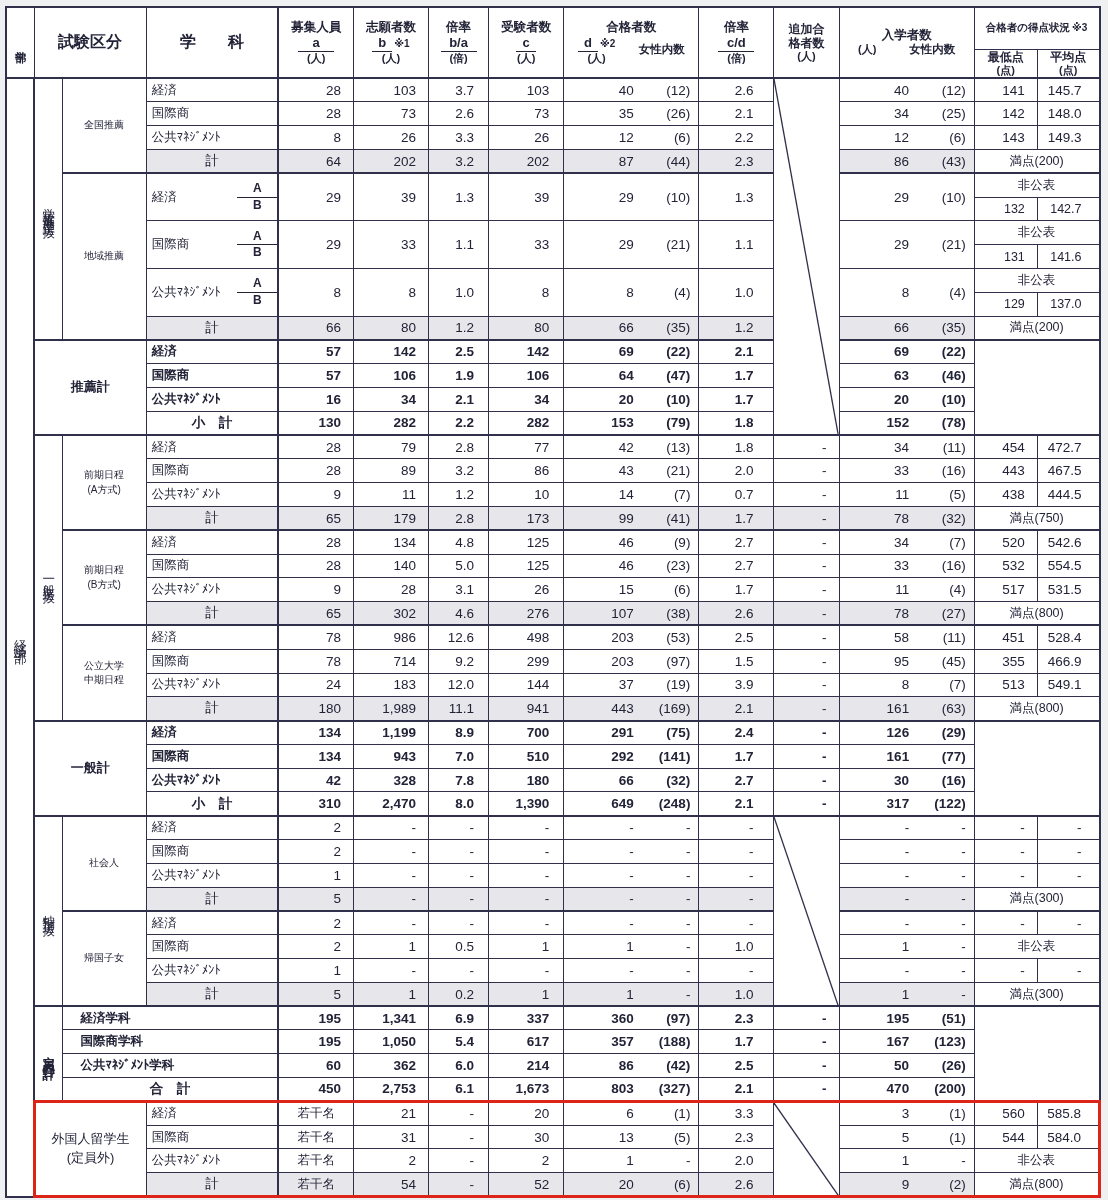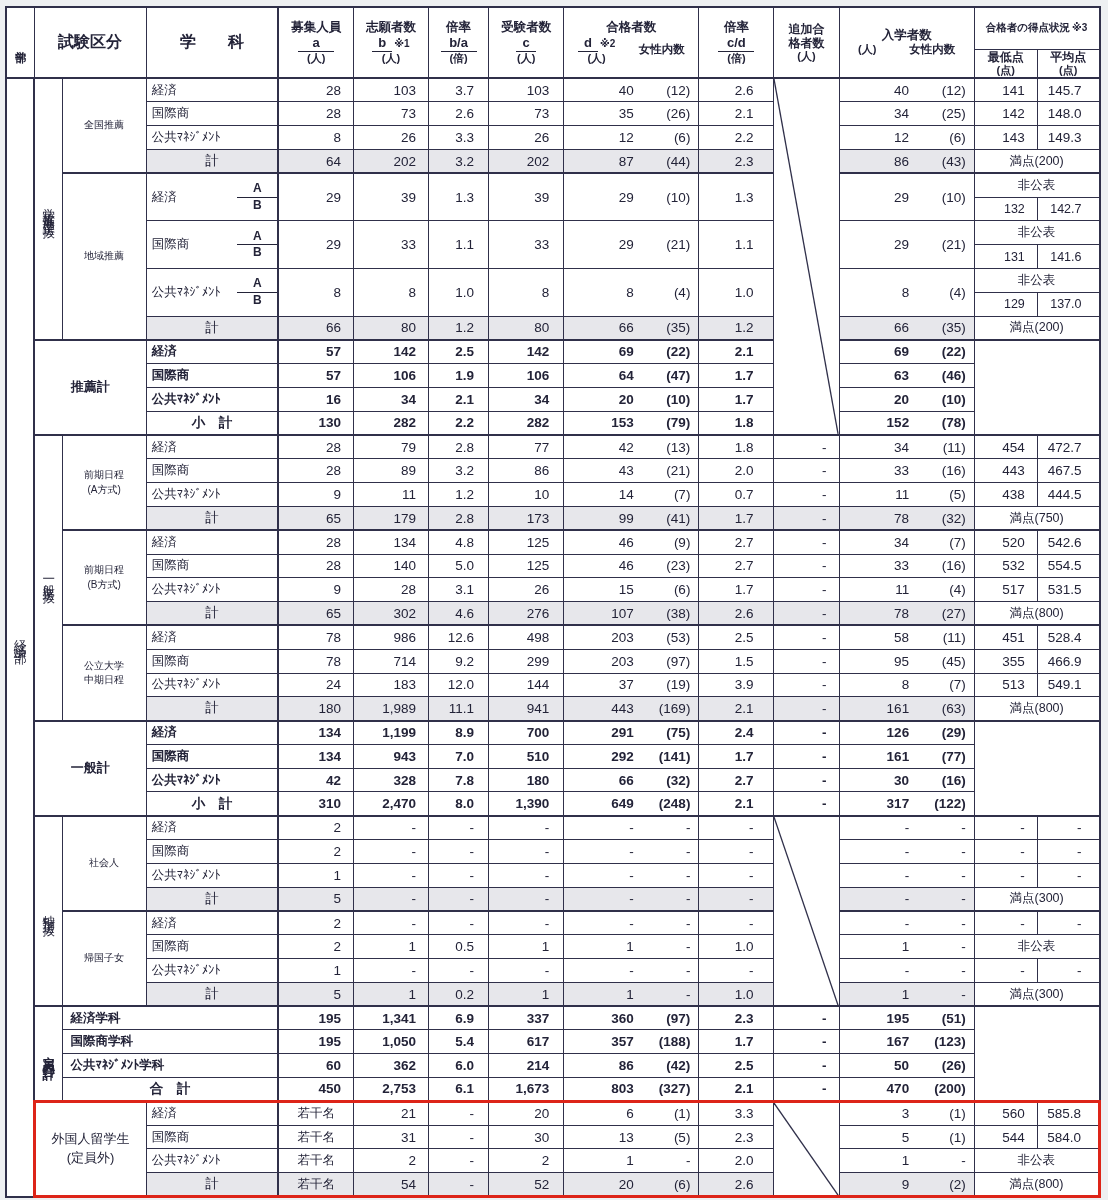--- a/index.html
+++ b/index.html
@@ -24,21 +24,21 @@
   .wcol{display:flex;flex-direction:row;font-size:11.5px;line-height:1.15;font-weight:bold;text-align:center;align-items:center;}
   .scoreh{font-size:10.5px;text-align:center;padding:0;}
   .h3l{font-size:12px;line-height:1.2;}
   .vh{writing-mode:vertical-rl;text-align:center;font-size:11px;letter-spacing:1px;padding:0;}
   
   td{font-size:13.5px;}
   .num{text-align:right;font-variant-numeric:tabular-nums;}
   .pr1{padding-right:12px;} .pr2{padding-right:14px;} .pr3{padding-right:20px;}
   .prd{padding-right:10px;} .prw{padding-right:8px;} .prm{padding-right:12px;} .pra{padding-right:17px;} .prx{padding-right:12px;}
   .dept{text-align:left;padding-left:5px;font-size:12.5px;white-space:nowrap;margin-top:14px;}
-  .deptw{padding-left:8px;font-family:Liberation Mono, monospace;}
+  .deptw{padding-left:18px;font-family:Liberation Mono, monospace;}
   .ctr{text-align:center;}
   .small{font-size:12.5px;}
   .shade{background:var(--shade);}
   tr.boldsec td, td.boldc{font-weight:bold;}
   .vcell{writing-mode:vertical-rl;text-align:center;letter-spacing:3px;font-size:12.5px;padding:0;background:var(--paper);}
   .fac{writing-mode:vertical-rl;text-align:center;letter-spacing:4px;font-size:13px;padding:0;border-right:2px solid var(--grid);}
   .seclabel{text-align:center;font-size:10px;line-height:1.45;background:var(--paper);}
   .mergedlabel{text-align:center;font-size:13px;line-height:1.45;background:var(--paper);}
   .cl2{border-left:2px solid var(--grid);margin-top:48px;}
   .nr{border-right:none;} .nl{border-left:none;}

